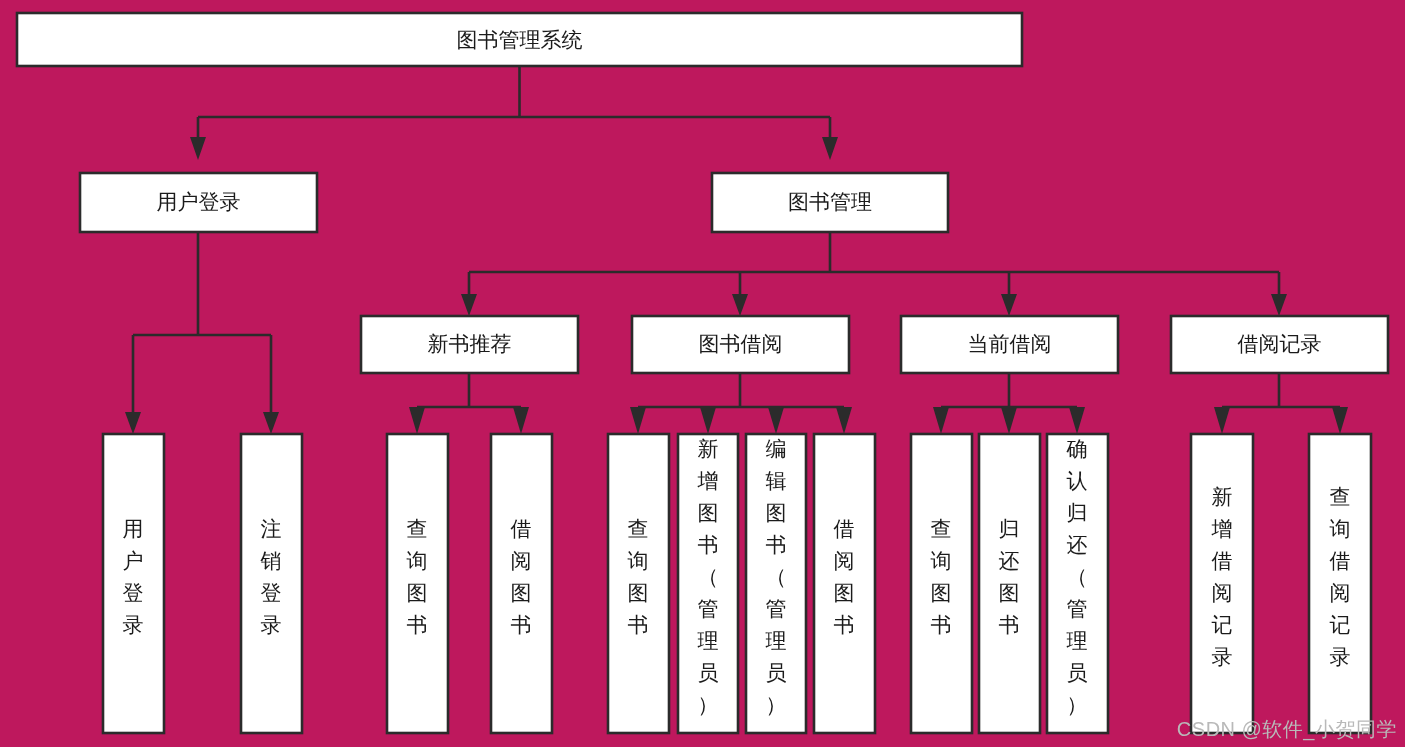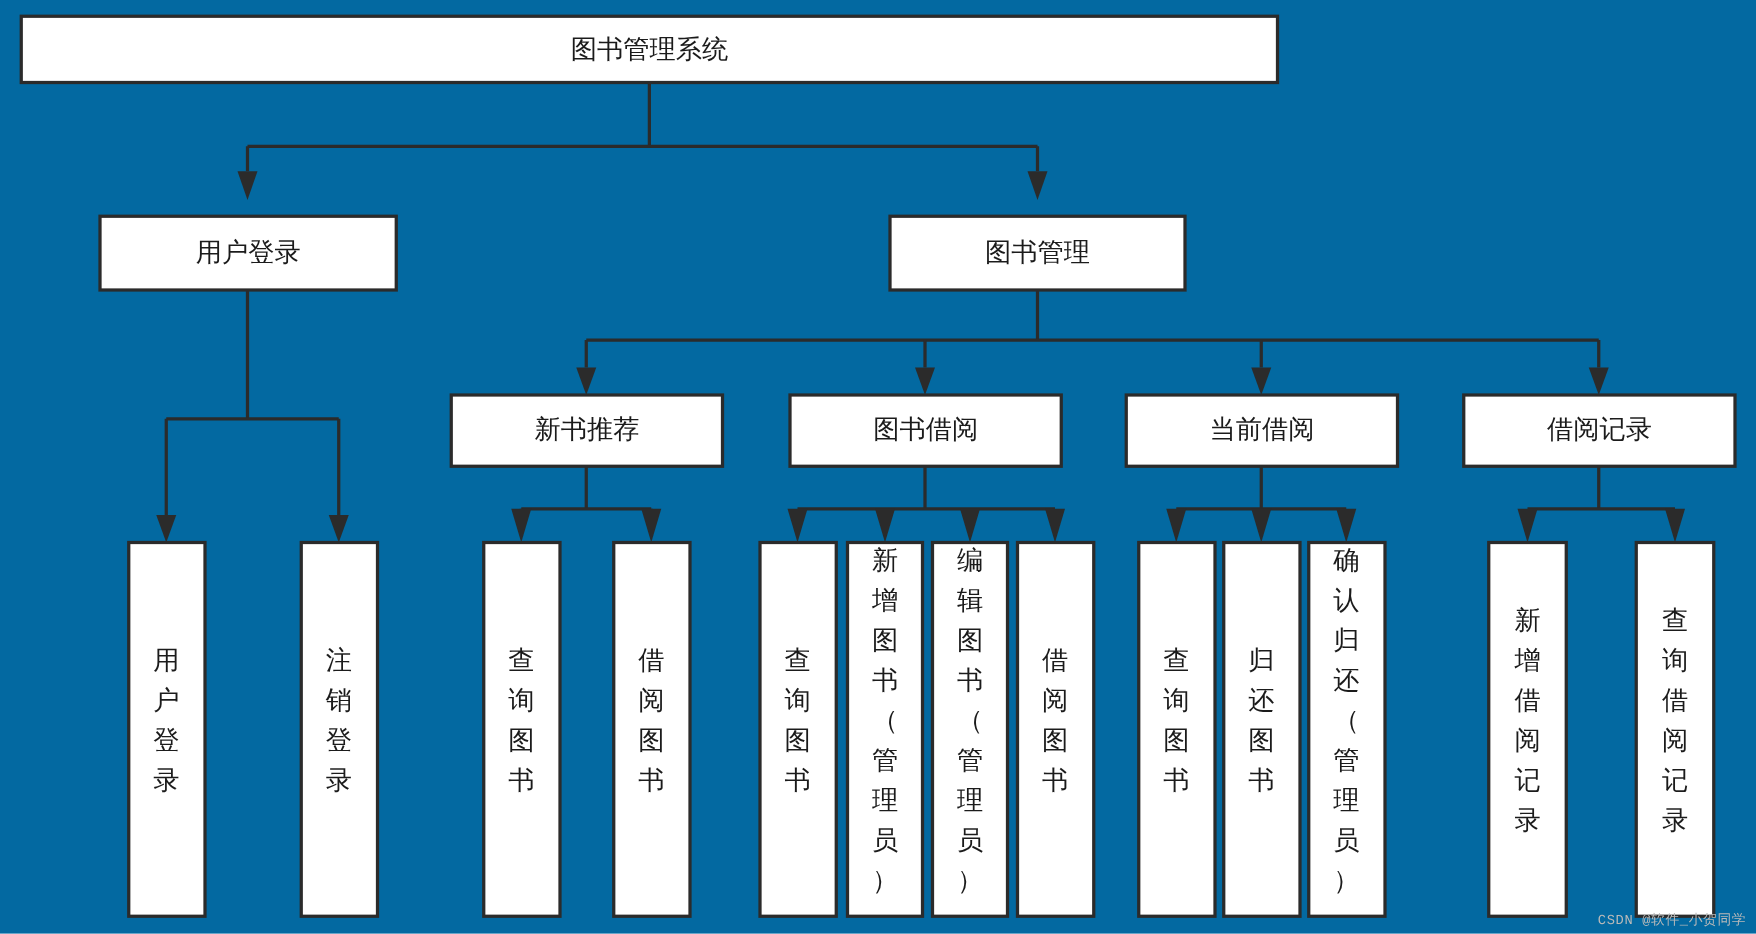--- a/index.html
+++ b/index.html
@@ -7,21 +7,21 @@
     padding: 0;
     background: #ffffff;
   }
   body {
     font-family: "Liberation Sans", "DejaVu Sans", sans-serif;
   }
   #stage {
     position: relative;
     width: 1405px;
     height: 747px;
-    background: #0369a1;
+    background: #be185d;
     overflow: hidden;
   }
   #diagram-svg {
     position: absolute;
     left: 0;
     top: 0;
     width: 1405px;
     height: 747px;
   }
   .node-box {
@@ -49,22 +49,22 @@
   .node-label-v {
     font-family: "Liberation Sans", "DejaVu Sans", sans-serif;
     font-size: 21px;
     fill: #1b1b1b;
     text-anchor: middle;
   }
   .watermark {
     position: absolute;
     right: 8px;
     bottom: 4px;
-    font-family: Liberation Mono, monospace;
-    font-size: 11px;
+    font-family: Liberation Sans, sans-serif;
+    font-size: 20px;
     color: #b9b9b9;
     letter-spacing: 0.5px;
     white-space: nowrap;
     user-select: none;
   }
 </style>
 </head>
 <body>
 
 <div id="stage">

